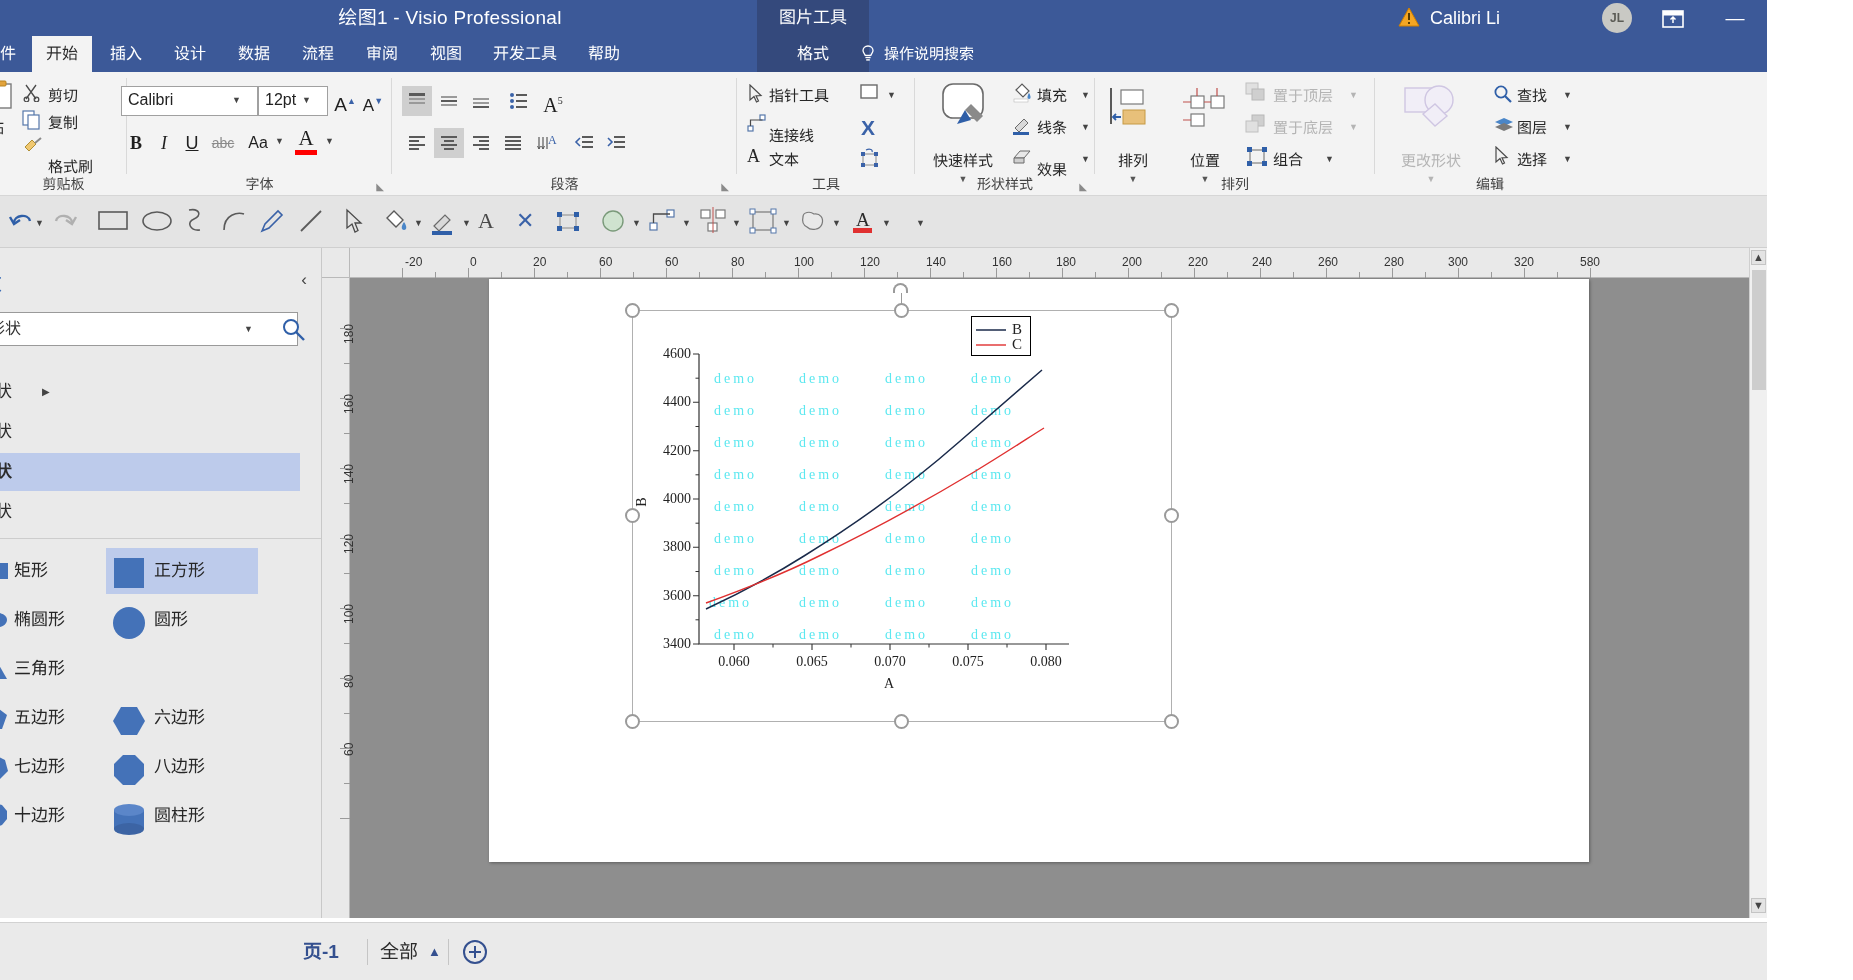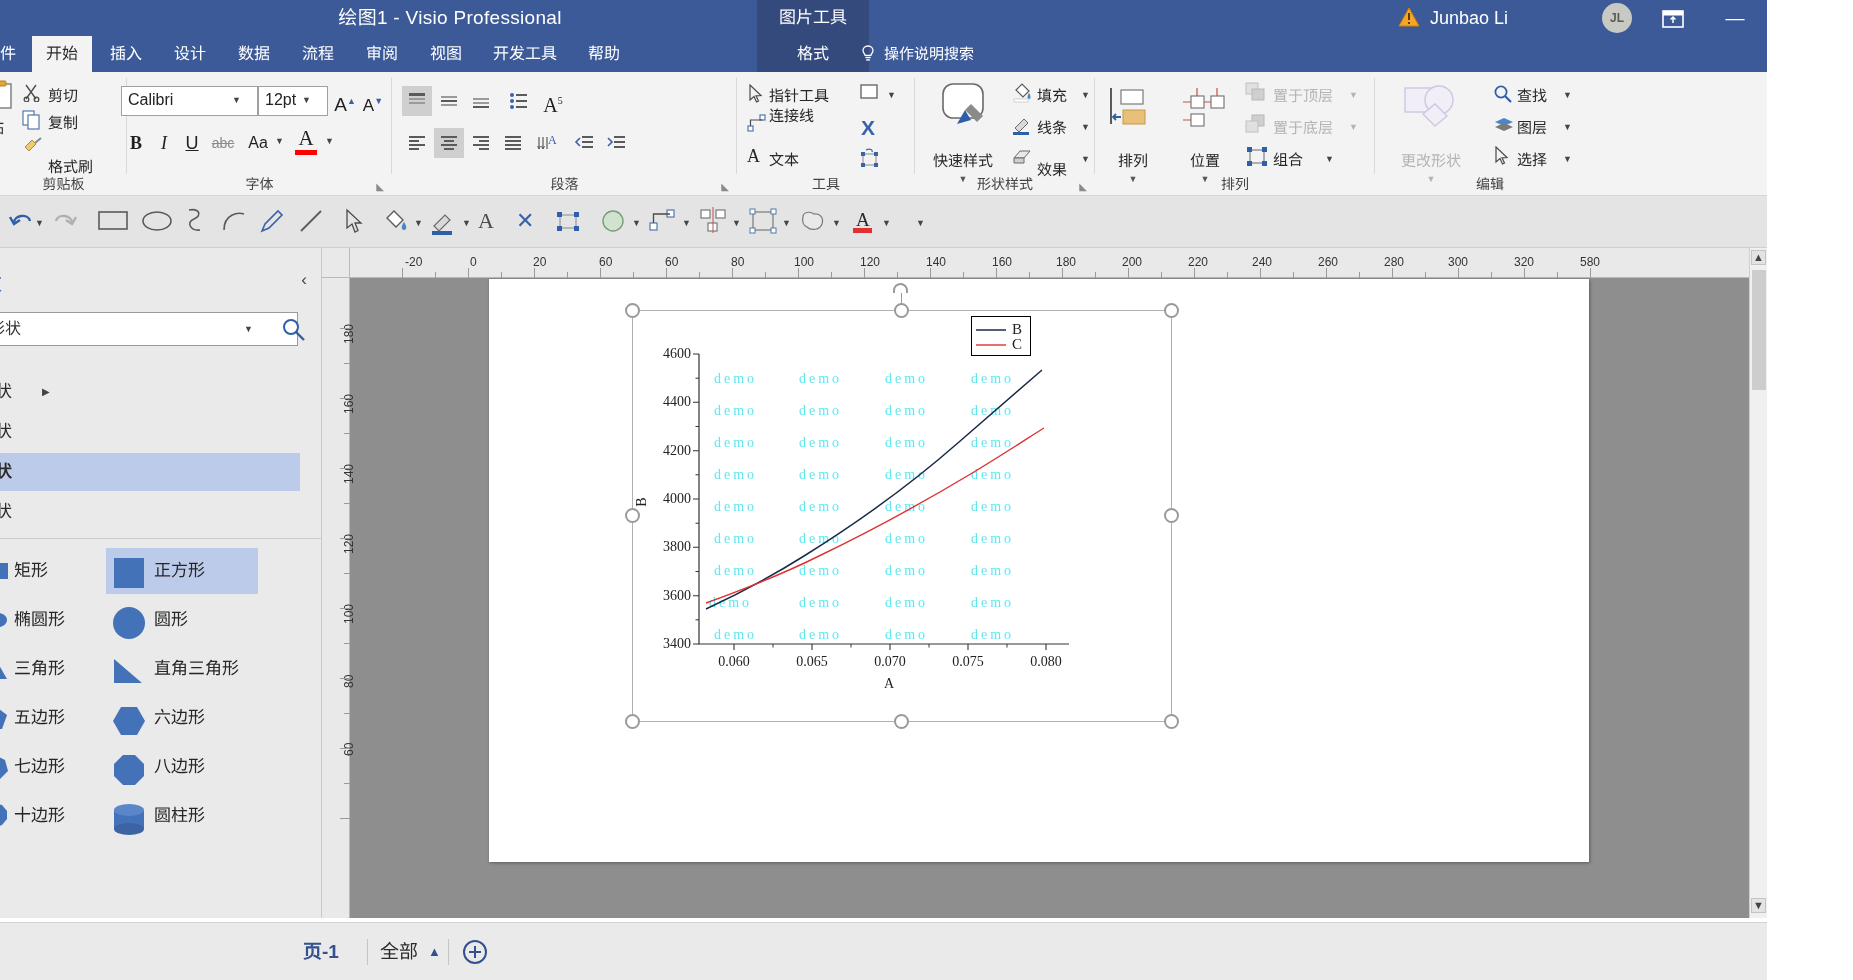--- a/index.html
+++ b/index.html
@@ -293,21 +293,21 @@
   <div class="titlebar">
     <div class="title-text">绘图1  -  Visio Professional</div>
     <div class="pic-tools-tab">图片工具</div>
 
     <svg class="warn-icon" viewBox="0 0 22 20">
       <polygon points="11,1 21,19 1,19" fill="#f5a623" stroke="#d08000" stroke-width="1"></polygon>
       <rect x="10" y="6" width="2" height="7" fill="#5a3c00"></rect>
       <rect x="10" y="15" width="2" height="2" fill="#5a3c00"></rect>
     </svg>
 
-    <div class="user-name">Junbao Li</div>
+    <div class="user-name">Calibri Li</div>
     <div class="avatar">JL</div>
 
     <div class="winbtn ribbon-opt">
       <svg width="22" height="18" viewBox="0 0 22 18" style="vertical-align:middle">
         <rect x="1" y="1" width="20" height="16" fill="none" stroke="#fff" stroke-width="1.6"></rect>
         <rect x="1" y="1" width="20" height="4.5" fill="#fff"></rect>
         <path d="M11 13 L11 7 M8.5 9.5 L11 7 L13.5 9.5" stroke="#fff" stroke-width="1.5" fill="none"></path>
       </svg>
     </div>
     <div class="winbtn min">—</div>
@@ -517,21 +517,21 @@
       <svg class="ricon" style="left:10px;top:12px" width="18" height="20" viewBox="0 0 18 20">
         <path d="M3 1 L3 16 L7 12.5 L9.5 18 L11.5 17 L9 11.8 L14 11.5 Z" fill="none" stroke="#4a4a4a" stroke-width="1.2"></path>
       </svg>
       <div class="ritem" style="left:32px;top:12px">指针工具</div>
 
       <svg class="ricon" style="left:10px;top:42px" width="20" height="20" viewBox="0 0 20 20">
         <rect x="1" y="12" width="5" height="5" fill="#fff" stroke="#5577aa" stroke-width="1.2"></rect>
         <rect x="13" y="1" width="5" height="5" fill="#fff" stroke="#5577aa" stroke-width="1.2"></rect>
         <path d="M3.5 12 L3.5 6 L15.5 6" stroke="#4a4a4a" stroke-width="1.2" fill="none"></path>
       </svg>
-      <div class="ritem" style="left:32px;top:32px">连接线</div>
+      <div class="ritem" style="left:32px;top:52px">连接线</div>
 
       <div class="ritem" style="left:10px;top:74px;font-size:18px;font-family:'Liberation Serif',serif">A</div>
       <div class="ritem" style="left:32px;top:76px">文本</div>
 
       <div class="ritem" style="left:122px;top:10px">
         <svg width="22" height="20" viewBox="0 0 22 20">
           <rect x="2" y="3" width="16" height="13" fill="#fff" stroke="#6a6a6a" stroke-width="1.4"></rect>
         </svg>
       </div>
       <span class="ritem" style="left:150px;top:18px;font-size:9px;color:#444">▼</span>
@@ -829,26 +829,20 @@
         <circle cx="17" cy="17" r="16" fill="#4472b8"></circle>
       </svg>
       <span>圆形</span>
     </div>
 
     <div class="shape-cell" style="left:-18px;top:398px;width:118px;padding-left:32px">
       <svg class="sh-gl" width="28" height="28" viewBox="0 0 28 28">
         <polygon points="13,3 25,24 1,24" fill="#4472b8"></polygon>
       </svg>
       <span>三角形</span>
-    </div>
-    <div class="shape-cell" style="left:106px;top:398px;width:175px;padding-left:48px">
-      <svg class="sh-gl" style="left:6px" width="34" height="34" viewBox="0 0 34 34">
-        <polygon points="2,4 30,28 2,28" fill="#4472b8"></polygon>
-      </svg>
-      <span>直角三角形</span>
     </div>
 
     <div class="shape-cell" style="left:-18px;top:447px;width:118px;padding-left:32px">
       <svg class="sh-gl" width="28" height="28" viewBox="0 0 28 28">
         <polygon points="13,2 25,11 20,25 6,25 1,11" fill="#4472b8"></polygon>
       </svg>
       <span>五边形</span>
     </div>
     <div class="shape-cell" style="left:106px;top:447px;width:152px;padding-left:48px">
       <svg class="sh-gl" style="left:6px" width="34" height="34" viewBox="0 0 34 34">

